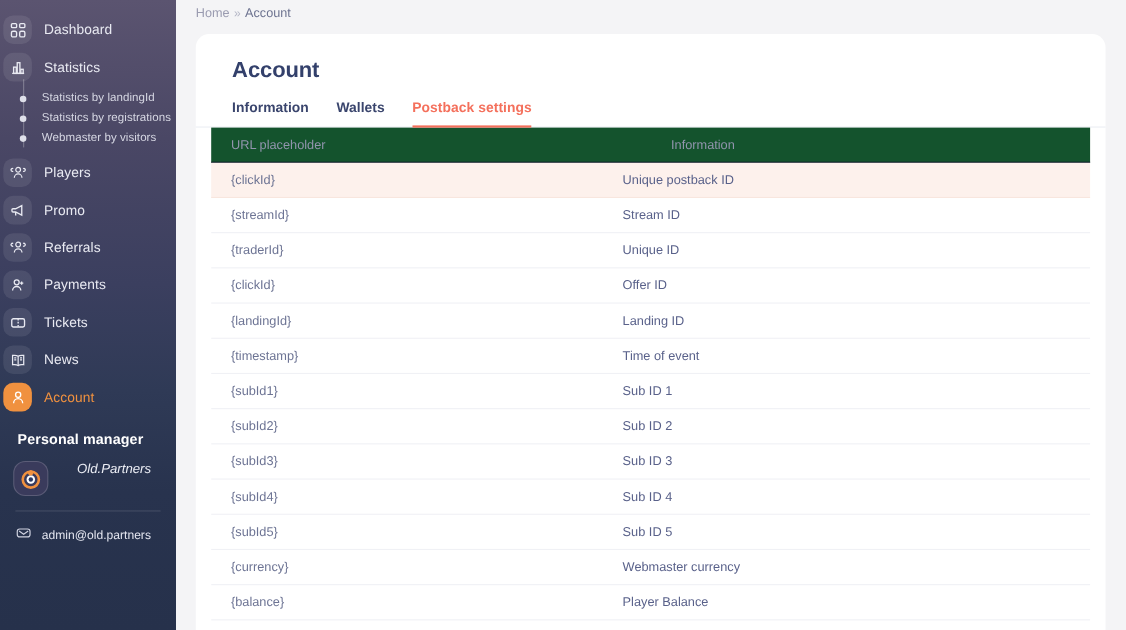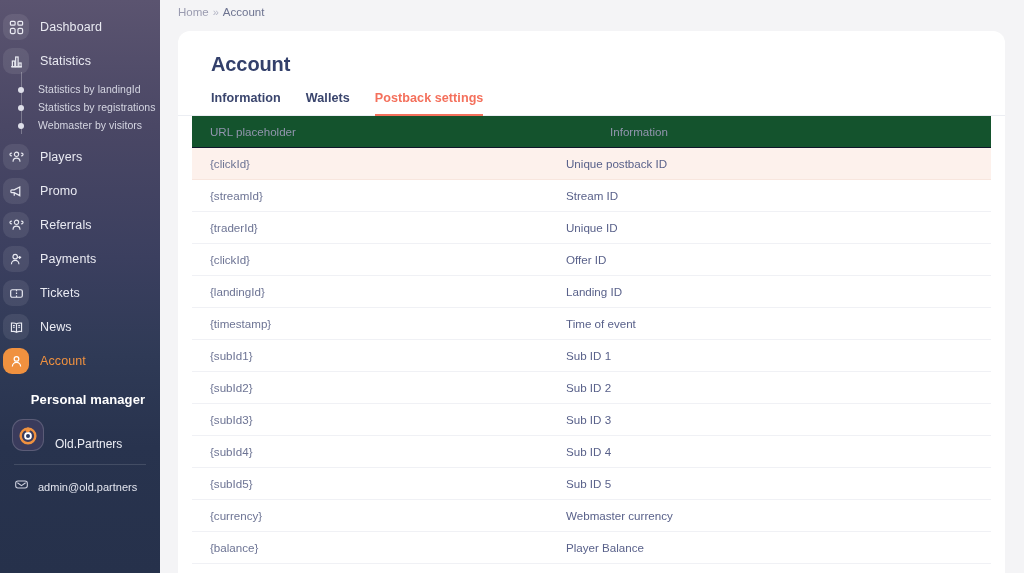--- a/index.html
+++ b/index.html
@@ -62,26 +62,26 @@
   .subitem span.txt {
     font-size: 10.5px; color: #d5d6e2; line-height: 15.5px;
     letter-spacing: 0.05px;
   }
 
   
   .pm-title {
     margin: 14px 0 0 16px;
     font-size: 13px; font-weight: bold; color: #ffffff;
     letter-spacing: 0.1px;
-    text-align: center;
   }
   .pm-row {
-    display: flex; align-items: flex-end; gap: 11px;
+    display: flex; align-items: flex-start; gap: 26px;
     margin: 12px 0 0 12px;
     cursor: pointer;
+    font-style: italic;
   }
   .pm-avatar {
     width: 32px; height: 32px; border-radius: 11px;
     background: #3a3b5c;
     border: 1px solid rgba(255,255,255,0.17);
     display: flex; align-items: center; justify-content: center;
   }
   .pm-name { font-size: 12px; color: #eceef5; }
   .pm-div {
     height: 1px; background: rgba(255,255,255,0.13);

